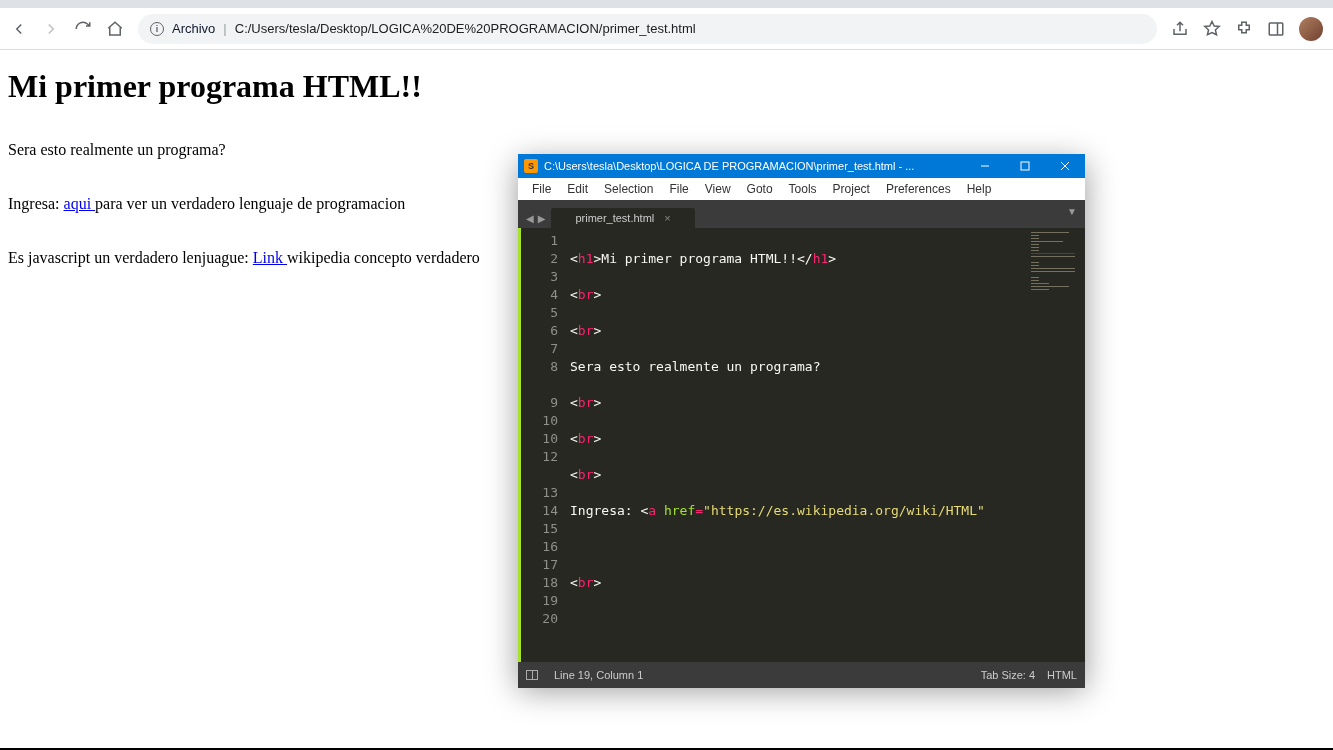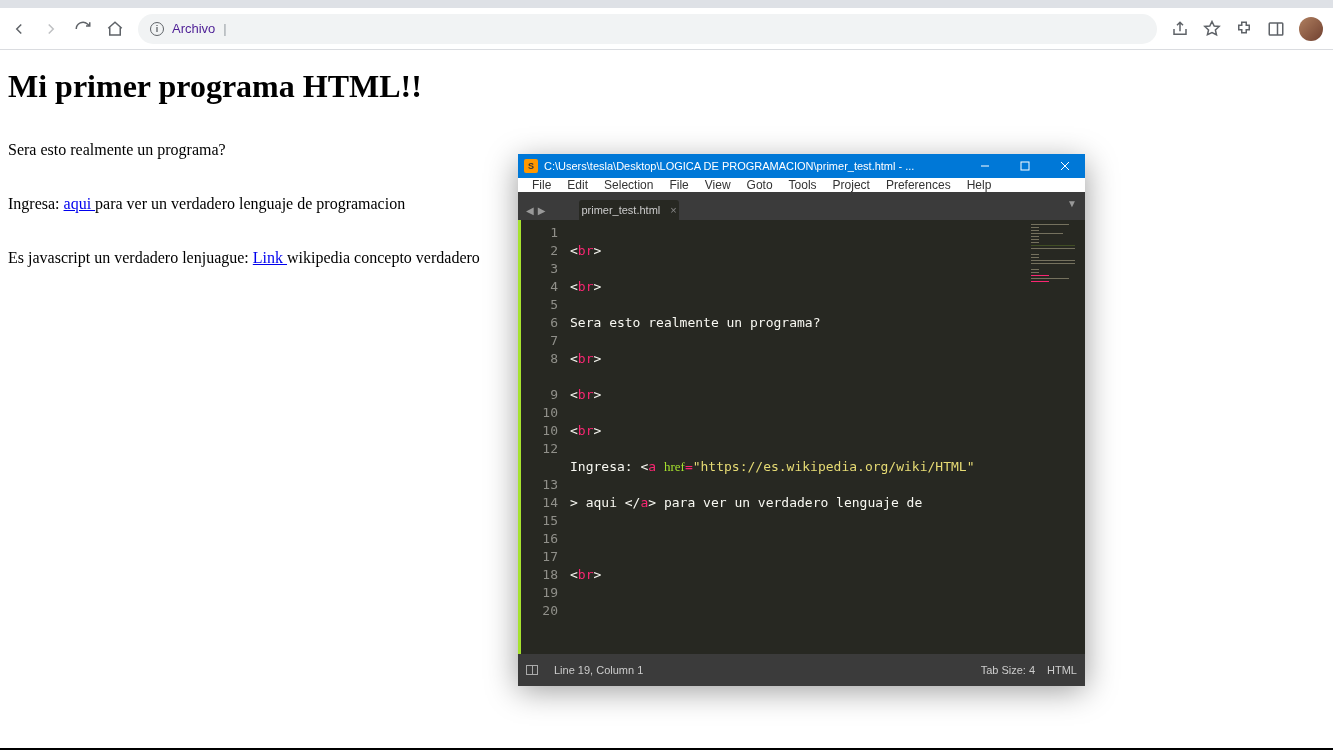--- a/index.html
+++ b/index.html
@@ -5,63 +5,63 @@
 * { box-sizing: border-box; }
 body { margin: 0; padding: 0; font-family: Arial, sans-serif; background: #fff; width: 1333px; height: 750px; overflow: hidden; position: relative; }
 
 
 .browser-tabs { height: 8px; background: #dee1e6; position: relative; }
 .browser-toolbar { height: 42px; background: #fff; display: flex; align-items: center; padding: 0 10px; gap: 14px; border-bottom: 1px solid #dadce0; }
 .nav-icon { width: 18px; height: 18px; display: flex; align-items: center; justify-content: center; color: #5f6368; cursor: pointer; }
 .nav-icon svg { width: 100%; height: 100%; }
 .addr-bar { flex: 1; height: 30px; background: #f1f3f4; border-radius: 15px; display: flex; align-items: center; padding: 0 12px; gap: 8px; color: #5f6368; font-size: 13px; }
 .addr-bar .info-icon { width: 14px; height: 14px; border: 1px solid #5f6368; border-radius: 50%; display: flex; align-items: center; justify-content: center; font-size: 9px; font-weight: bold;}
-.addr-bar .label { color: #4c1d95; }
+.addr-bar .label { color: #0f172a; }
 .addr-bar .sep { color: #9aa0a6; }
 .addr-bar .path { color: #202124; }
 .tb-right { display: flex; align-items: center; gap: 14px; }
 .tb-icon { width: 18px; height: 18px; color: #5f6368; display:flex; align-items:center; justify-content:center;}
 .avatar { width: 24px; height: 24px; border-radius: 50%; background: linear-gradient(135deg,#b08060,#704030); }
 
 
 .page { padding: 8px; font-family: "Times New Roman", serif; color: #000; }
 .page h1 { font-size: 32px; font-weight: bold; margin: 10px 0 36px 0; }
 .page p { font-size: 16px; margin: 0 0 36px 0; }
 .page p.last { margin-bottom: 0; }
 .page a { color: #0000EE; text-decoration: underline; }
 
 
 .sublime { position: absolute; left: 518px; top: 154px; width: 567px; height: 528px; box-shadow: 0 8px 30px rgba(0,0,0,0.4); font-family: "Segoe UI", Arial, sans-serif; font-size: 12px; }
 .st-titlebar { height: 24px; background: #0078d7; color: #fff; display: flex; align-items: center; padding-left: 6px; }
 .st-titlebar .st-logo { width: 14px; height: 14px; background: #ff9800; border-radius: 2px; margin-right: 6px; display:flex; align-items:center; justify-content:center; font-size:9px; font-weight:bold; color:#333;}
 .st-titlebar .title { flex: 1; font-size: 11px; white-space: nowrap; overflow: hidden; text-overflow: ellipsis; }
 .st-winbtns { display: flex; height: 100%; }
 .st-winbtn { width: 40px; display: flex; align-items: center; justify-content: center; color: #fff; }
-.st-menubar { height: 14px; background: #fff; color: #333; display: flex; align-items: center; padding: 0 6px; gap: 0; font-size: 12px; }
+.st-menubar { height: 22px; background: #fff; color: #333; display: flex; align-items: center; padding: 0 6px; gap: 0; font-size: 12px; }
 .st-menubar span { padding: 2px 8px; cursor: default; }
 .st-tabrow { height: 28px; background: #3b3b3b; display: flex; align-items: flex-end; padding-left: 6px; position: relative; }
 .st-navarrows { display: flex; align-items: center; gap: 4px; padding: 0 6px 4px 2px; color: #999; }
 .st-navarrows span { font-size: 10px; cursor:default;}
-.st-tab { background: #272822; color: #ccc; padding: 4px 2px; font-size: 11px; border-radius: 3px 3px 0 0; display: flex; align-items: center; gap: 10px; margin-bottom: 0; margin-left: 28px; }
+.st-tab { background: #272822; color: #ccc; padding: 4px 24px; font-size: 11px; border-radius: 3px 3px 0 0; display: flex; align-items: center; gap: 10px; margin-bottom: 0; }
 .st-tab .x { color: #888; font-size: 11px; }
 .st-tabrow .dd { position:absolute; right:8px; top:6px; color:#999; font-size:10px;}
 .st-body { display: flex; background: #272822; height: calc(100% - 24px - 22px - 28px - 20px); position: relative; }
 .st-gutter { width: 48px; background: #272822; border-left: 3px solid #a6e22e; color: #90908a; text-align: right; padding: 4px 8px 4px 0; font-family: Consolas, monospace; font-size: 13px; line-height: 18px; }
 .st-gutter div { height: 18px; }
 .st-code { flex: 1; padding: 4px 4px; font-family: Consolas, monospace; font-size: 13px; line-height: 18px; color: #f8f8f2; white-space: pre; overflow: hidden; }
 .st-code .line { height: 18px; display:block;}
 .st-code .tag { color: #f92672; }
 .st-code .bracket { color: #f8f8f2; }
 .st-code .text { color: #f8f8f2; }
-.st-code .attr { color: #a6e22e; font-family: Liberation Serif, serif; }
+.st-code .attr { color: #a6e22e; }
 .st-code .op { color: #f92672; }
 .st-code .str { color: #e6db74; }
 .st-minimap { width: 60px; background: #272822; position: relative; }
 .st-minimap .mini-line { position:absolute; height:1px; background:#75715e; left:6px; }
-.st-status { height: 32px; background: #3b3b3b; color: #ccc; display: flex; align-items: center; font-size: 11px; padding: 0 8px; gap: 12px; }
+.st-status { height: 26px; background: #3b3b3b; color: #ccc; display: flex; align-items: center; font-size: 11px; padding: 0 8px; gap: 12px; }
 .st-status .pane-icon { width:12px; height:10px; border:1px solid #aaa; display:inline-block; margin-right:4px; position:relative;}
 .st-status .pane-icon::after { content:""; position:absolute; left:50%; top:0; bottom:0; width:1px; background:#aaa;}
 .st-status .flex { flex: 1; }
 
 
 .taskbar-hint { position: absolute; left: 0; bottom: 0; height: 2px; width: 100%; background: #000; }
 </style>
 </head>
 <body>
 
@@ -86,20 +86,21 @@
   </div>
   <div class="nav-icon">
     <svg viewBox="0 0 24 24" fill="none" stroke="currentColor" stroke-width="2">
         <path d="M3 11l9-8 9 8M5 10v10h14V10"></path>
       </svg>
   </div>
   <div class="addr-bar">
     <span class="info-icon">i</span>
     <span class="label">Archivo</span>
     <span class="sep">|</span>
+    <span class="path">C:/Users/tesla/Desktop/LOGICA%20DE%20PROGRAMACION/primer_test.html</span>
   </div>
   <div class="tb-right">
     <div class="tb-icon">
       <svg viewBox="0 0 24 24" width="18" height="18" fill="none" stroke="currentColor" stroke-width="2">
           <path d="M4 12v7h16v-7M12 3v12M8 7l4-4 4 4"></path>
         </svg>
     </div>
     <div class="tb-icon">
       <svg viewBox="0 0 24 24" width="18" height="18" fill="none" stroke="currentColor" stroke-width="2">
           <path d="M12 2l2.9 6 6.6.6-5 4.6 1.5 6.5L12 16.8 5.9 19.7l1.5-6.5-5-4.6 6.6-.6z"></path>
@@ -196,28 +197,28 @@
         <div>13</div>
         <div>14</div>
         <div>15</div>
         <div>16</div>
         <div>17</div>
         <div>18</div>
         <div>19</div>
         <div>20</div>
     </div>
     <div class="st-code">
+<span class="line"><span class="bracket">&lt;</span><span class="tag">h1</span><span class="bracket">&gt;</span><span class="text">Mi primer programa HTML!!</span><span class="bracket">&lt;/</span><span class="tag">h1</span><span class="bracket">&gt;</span></span>
 <span class="line"><span class="bracket">&lt;</span><span class="tag">br</span><span class="bracket">&gt;</span></span>
 <span class="line"><span class="bracket">&lt;</span><span class="tag">br</span><span class="bracket">&gt;</span></span>
 <span class="line"><span class="text">Sera esto realmente un programa?</span></span>
 <span class="line"><span class="bracket">&lt;</span><span class="tag">br</span><span class="bracket">&gt;</span></span>
 <span class="line"><span class="bracket">&lt;</span><span class="tag">br</span><span class="bracket">&gt;</span></span>
 <span class="line"><span class="bracket">&lt;</span><span class="tag">br</span><span class="bracket">&gt;</span></span>
 <span class="line"><span class="text">Ingresa: </span><span class="bracket">&lt;</span><span class="tag">a</span> <span class="attr">href</span><span class="op">=</span><span class="str">"https://es.wikipedia.org/wiki/HTML"</span></span>
-<span class="line"><span class="bracket">&gt;</span><span class="text"> aqui </span><span class="bracket">&lt;/</span><span class="tag">a</span><span class="bracket">&gt;</span><span class="text"> para ver un verdadero lenguaje de</span></span>
 <span class="line"></span>
 <span class="line"><span class="bracket">&lt;</span><span class="tag">br</span><span class="bracket">&gt;</span></span>
 
 
 
 
 
 
 
 

